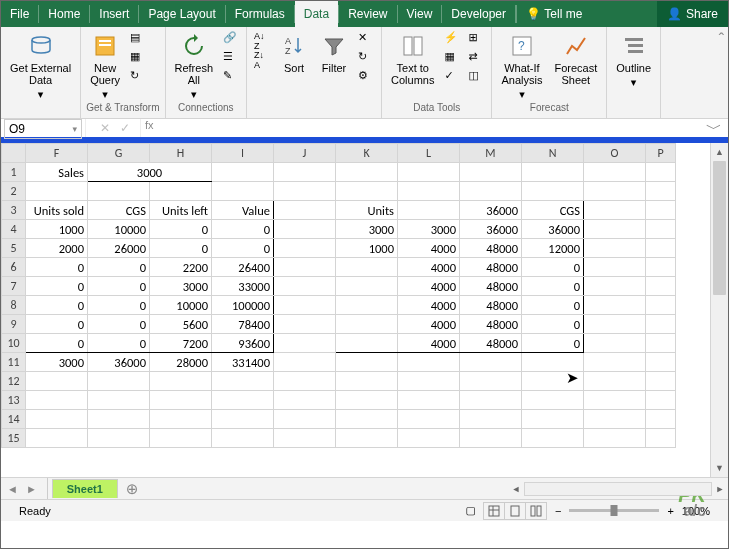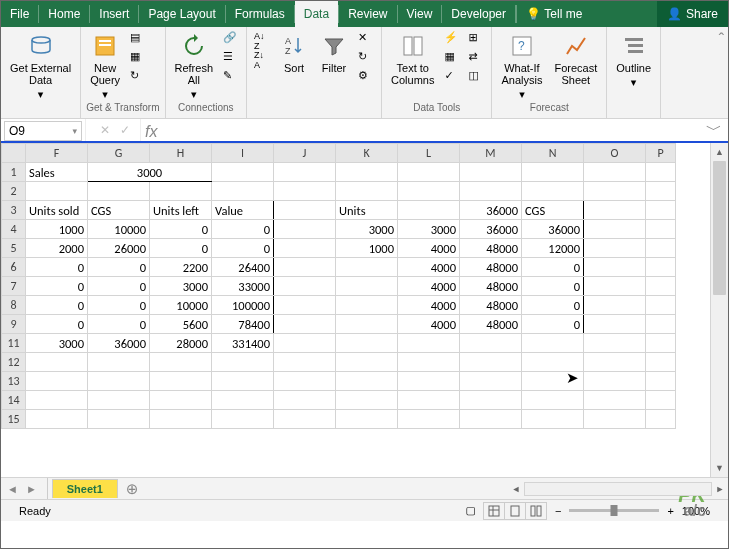--- a/index.html
+++ b/index.html
@@ -18,52 +18,52 @@
 .group { border-right: 1px solid #d4d4d4; padding: 3px 5px; display: flex; flex-direction: column; justify-content: space-between; }
 .group-label { font-size: 10px; color: #666; text-align: center; padding-bottom: 2px; }
 .group-body { display: flex; gap: 4px; flex: 1; align-items: flex-start; }
 .big-btn { display: flex; flex-direction: column; align-items: center; gap: 2px; padding: 2px 4px; font-size: 11px; cursor: pointer; text-align: center; line-height: 1.1; }
 .big-btn .ico { width: 28px; height: 28px; display: flex; align-items: center; justify-content: center; }
 .small-stack { display: flex; flex-direction: column; gap: 1px; font-size: 11px; }
 .small-btn { display: flex; align-items: center; gap: 3px; padding: 1px 2px; cursor: pointer; }
 .small-btn .ico { width: 16px; height: 16px; }
 
 
-.formula-bar { height: 24px; border-bottom: 2px solid #1d4ed8; display: flex; align-items: flex-end; background: #fff; }
+.formula-bar { height: 24px; border-bottom: 6px solid #1d4ed8; display: flex; align-items: flex-start; background: #fff; }
 .name-box { width: 78px; height: 20px; border: 1px solid #ccc; margin: 0 3px; padding: 0 4px; font-size: 12px; display: flex; align-items: center; justify-content: space-between; }
 .name-box::after { content: '▾'; font-size: 9px; color: #888; }
 .fb-btns { display: flex; gap: 2px; padding: 0 6px 0 10px; border-left: 1px solid #eee; border-right: 1px solid #eee; height: 100%; align-items: center; color: #c0c0c0; }
 .fb-btn { width: 18px; text-align: center; font-size: 12px; }
-.fx { font-style: italic; color: #888; font-size: 16px; padding: 0 4px; }
+.fx { color: #888; font-size: 11px; padding: 0 4px; }
 .formula-input { flex: 1; height: 100%; border: none; padding: 0 4px; font-size: 12px; outline: none; }
 
 
 .grid-wrap { position: relative; height: 334px; overflow: hidden; display: flex; }
 .grid-main { flex: 1; overflow: hidden; }
 .grid { border-collapse: collapse; table-layout: fixed; }
 .grid td, .grid th { border: 1px solid #d4d4d4; font-size: 12.5px; font-family: Calibri, sans-serif; height: 19px; padding: 0 3px; overflow: hidden; white-space: nowrap; }
 .grid th { background: #e6e6e6; font-weight: normal; text-align: center; color: #444; font-size: 12px; }
 .corner { width: 24px; background: #e6e6e6; border: 1px solid #d4d4d4; }
 .rowhdr { width: 24px; background: #e6e6e6; text-align: center; color: #444; font-size: 12px; }
 .grid td { background: #fff; }
 .txt-r { text-align: right; }
-.txt-l { text-align: left; }
+.txt-l { text-align: right; }
 .b-t { border-top: 1.5px solid #000 !important; }
 .b-b { border-bottom: 1.5px solid #000 !important; }
 .b-l { border-left: 1.5px solid #000 !important; }
 .b-r { border-right: 1.5px solid #000 !important; }
 .vscroll { width: 18px; background: #f0f0f0; border-left: 1px solid #d4d4d4; display: flex; flex-direction: column; }
 .vscroll .arr { height: 18px; text-align: center; font-size: 9px; color: #666; display: flex; align-items:center; justify-content:center; cursor:pointer; }
 .vscroll .track { flex: 1; position: relative; }
 .vscroll .thumb { position: absolute; top: 0; left: 2px; right: 2px; height: 45%; background: #cdcdcd; border-radius: 1px; }
 
 
 .sheet-bar { height: 22px; background: #f3f3f3; border-top: 1px solid #d4d4d4; display: flex; align-items: center; font-size: 11px; }
 .sheet-nav { display: flex; padding: 0 6px; gap: 8px; color: #888; }
-.sheet-tab { background: #fde047; padding: 3px 14px; border: 1px solid #ccc; border-bottom: none; font-weight: bold; color: #217346; }
+.sheet-tab { background: #bef264; padding: 3px 14px; border: 1px solid #ccc; border-bottom: none; font-weight: bold; color: #217346; }
 .sheet-add { padding: 0 8px; color: #888; font-size: 15px; }
 .hscroll { margin-left: auto; flex: 0 0 220px; height: 100%; display: flex; align-items: center; }
 .hscroll .track { flex:1; height: 14px; background: #f0f0f0; border: 1px solid #d4d4d4; position: relative; }
 .hscroll .arr { width: 16px; text-align: center; font-size: 9px; color: #666; }
 
 
 .status-bar { height: 22px; background: #f3f3f3; border-top: 1px solid #d4d4d4; display: flex; align-items: center; font-size: 11px; padding: 0 18px; }
 .status-right { margin-left: auto; display: flex; align-items: center; gap: 8px; }
 .view-btns { display: flex; }
 .view-btn { width: 22px; height: 18px; border: 1px solid #ccc; display: flex; align-items: center; justify-content: center; margin-left: -1px; }
@@ -444,20 +444,34 @@
             <th class="rowhdr">9</th>
             <td class="txt-r b-l">0</td>
             <td class="txt-r ">0</td>
             <td class="txt-r ">5600</td>
             <td class="txt-r b-r">78400</td>
             <td class=" "></td>
             <td class=" b-l"></td>
             <td class="txt-r ">4000</td>
             <td class="txt-r ">48000</td>
             <td class="txt-r b-r">0</td>
+            <td class=" "></td>
+            <td class=" "></td>
+          </tr>
+          <tr>
+            <th class="rowhdr">10</th>
+            <td class="txt-r b-l b-b">0</td>
+            <td class="txt-r b-b">0</td>
+            <td class="txt-r b-b">7200</td>
+            <td class="txt-r b-r b-b">93600</td>
+            <td class=" "></td>
+            <td class=" b-l b-b"></td>
+            <td class="txt-r b-b">4000</td>
+            <td class="txt-r b-b">48000</td>
+            <td class="txt-r b-r b-b">0</td>
             <td class=" "></td>
             <td class=" "></td>
           </tr>
           <tr>
             <th class="rowhdr">11</th>
             <td class="txt-r ">3000</td>
             <td class="txt-r ">36000</td>
             <td class="txt-r ">28000</td>
             <td class="txt-r ">331400</td>
             <td class=" "></td>

